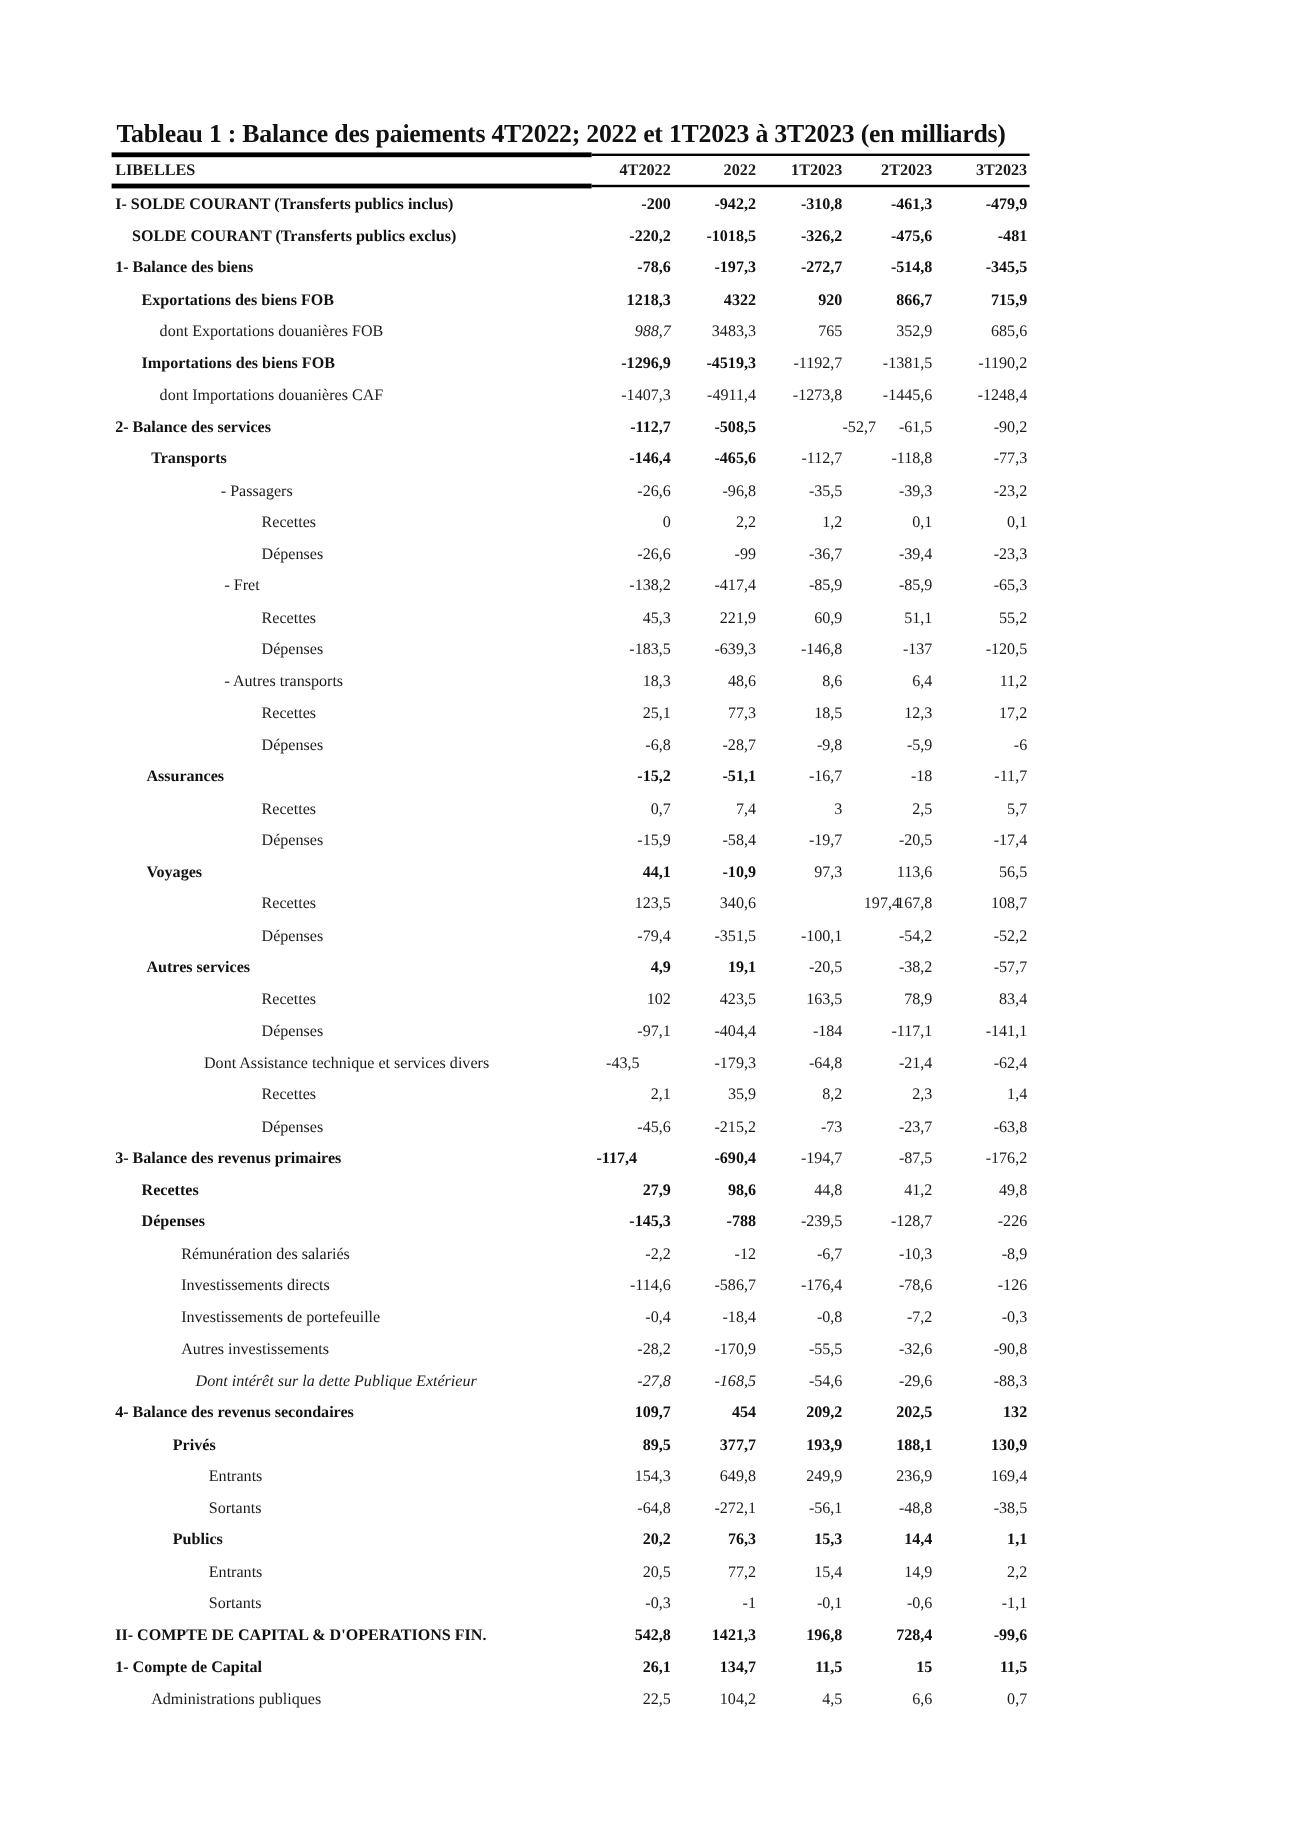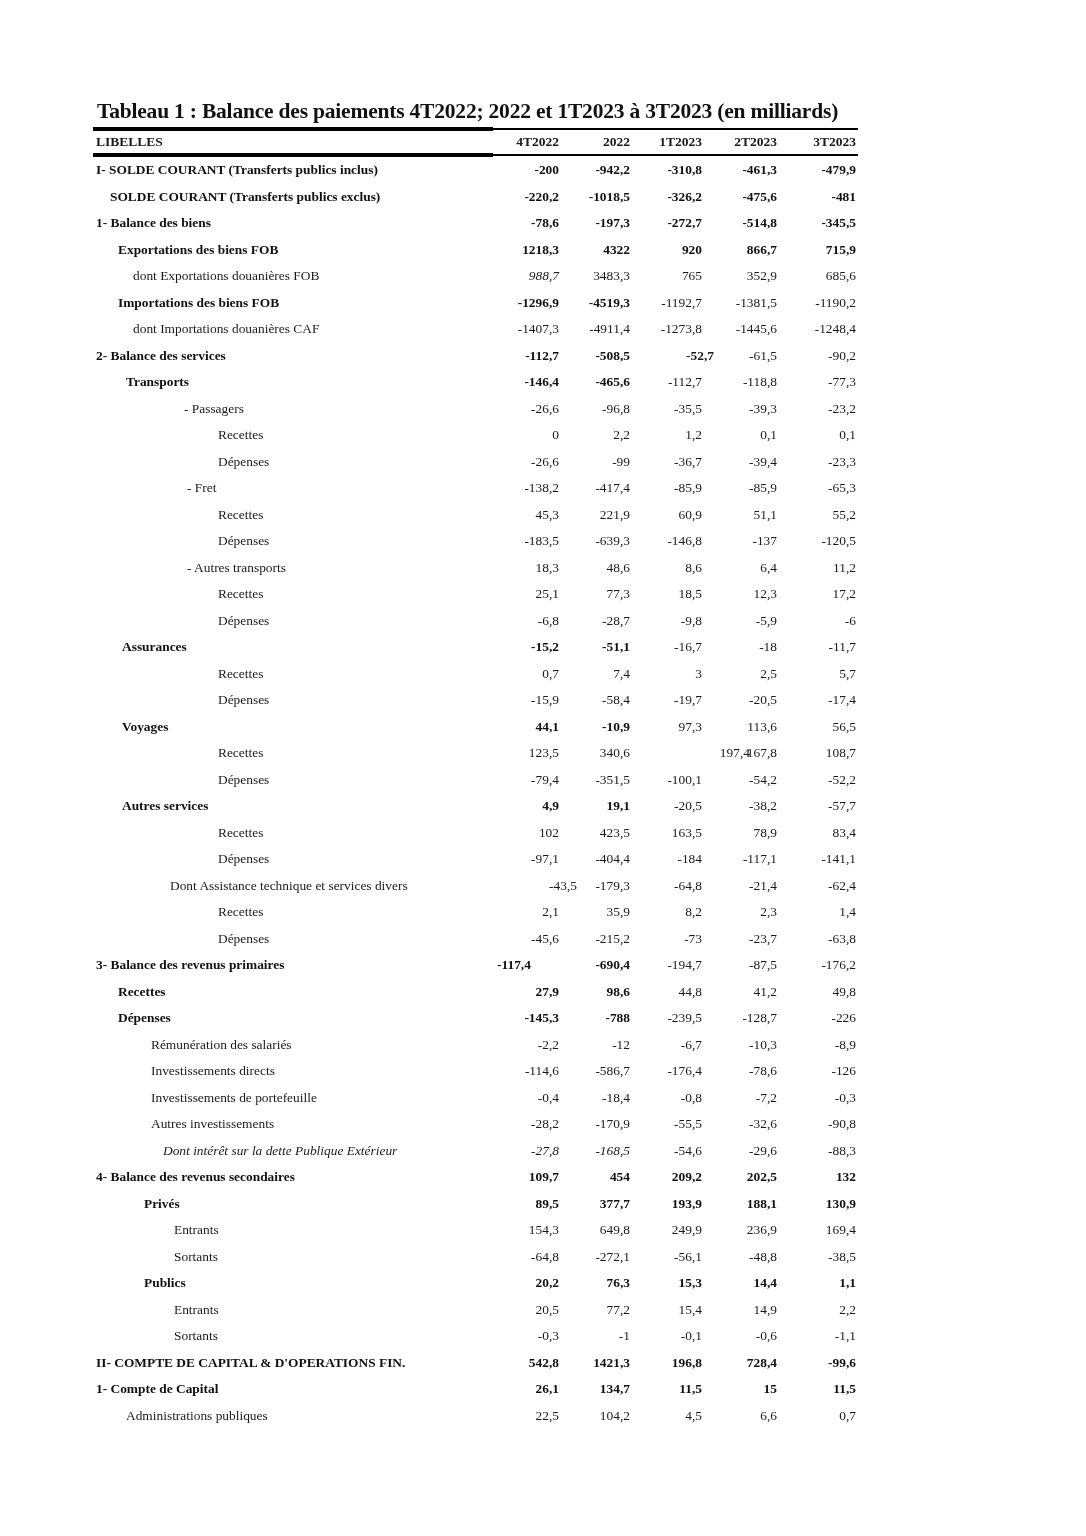--- a/index.html
+++ b/index.html
@@ -87,21 +87,21 @@
       <span class="v" style="left: 469px;">-1407,3</span>
       <span class="v" style="left: 540px;">-4911,4</span>
       <span class="v" style="left: 612px;">-1273,8</span>
       <span class="v" style="left: 687px;">-1445,6</span>
       <span class="v" style="left: 766px;">-1248,4</span>
     </div>
     <div class="row" style="top: 343.5px;">
       <span class="lbl b" style="left: 96px;">2- Balance des services</span>
       <span class="v b" style="left: 469px;">-112,7</span>
       <span class="v b" style="left: 540px;">-508,5</span>
-      <span class="v" style="left: 624px; font-weight: bold;">-52,7</span>
+      <span class="v" style="left: 640px;">-52,7</span>
       <span class="v" style="left: 687px;">-61,5</span>
       <span class="v" style="left: 766px;">-90,2</span>
     </div>
     <div class="row" style="top: 370px;">
       <span class="lbl b" style="left: 126px;">Transports</span>
       <span class="v b" style="left: 469px;">-146,4</span>
       <span class="v b" style="left: 540px;">-465,6</span>
       <span class="v" style="left: 612px;">-112,7</span>
       <span class="v" style="left: 687px;">-118,8</span>
       <span class="v" style="left: 766px;">-77,3</span>
@@ -245,21 +245,21 @@
     <div class="row" style="top: 847px;">
       <span class="lbl" style="left: 218px;">Dépenses</span>
       <span class="v" style="left: 469px;">-97,1</span>
       <span class="v" style="left: 540px;">-404,4</span>
       <span class="v" style="left: 612px;">-184</span>
       <span class="v" style="left: 687px;">-117,1</span>
       <span class="v" style="left: 766px;">-141,1</span>
     </div>
     <div class="row" style="top: 873.5px;">
       <span class="lbl" style="left: 170px;">Dont Assistance technique et services divers</span>
-      <span class="v" style="left: 487px;">-43,5</span>
+      <span class="v" style="left: 443px;">-43,5</span>
       <span class="v" style="left: 540px;">-179,3</span>
       <span class="v" style="left: 612px;">-64,8</span>
       <span class="v" style="left: 687px;">-21,4</span>
       <span class="v" style="left: 766px;">-62,4</span>
     </div>
     <div class="row" style="top: 900px;">
       <span class="lbl" style="left: 218px;">Recettes</span>
       <span class="v" style="left: 469px;">2,1</span>
       <span class="v" style="left: 540px;">35,9</span>
       <span class="v" style="left: 612px;">8,2</span>

